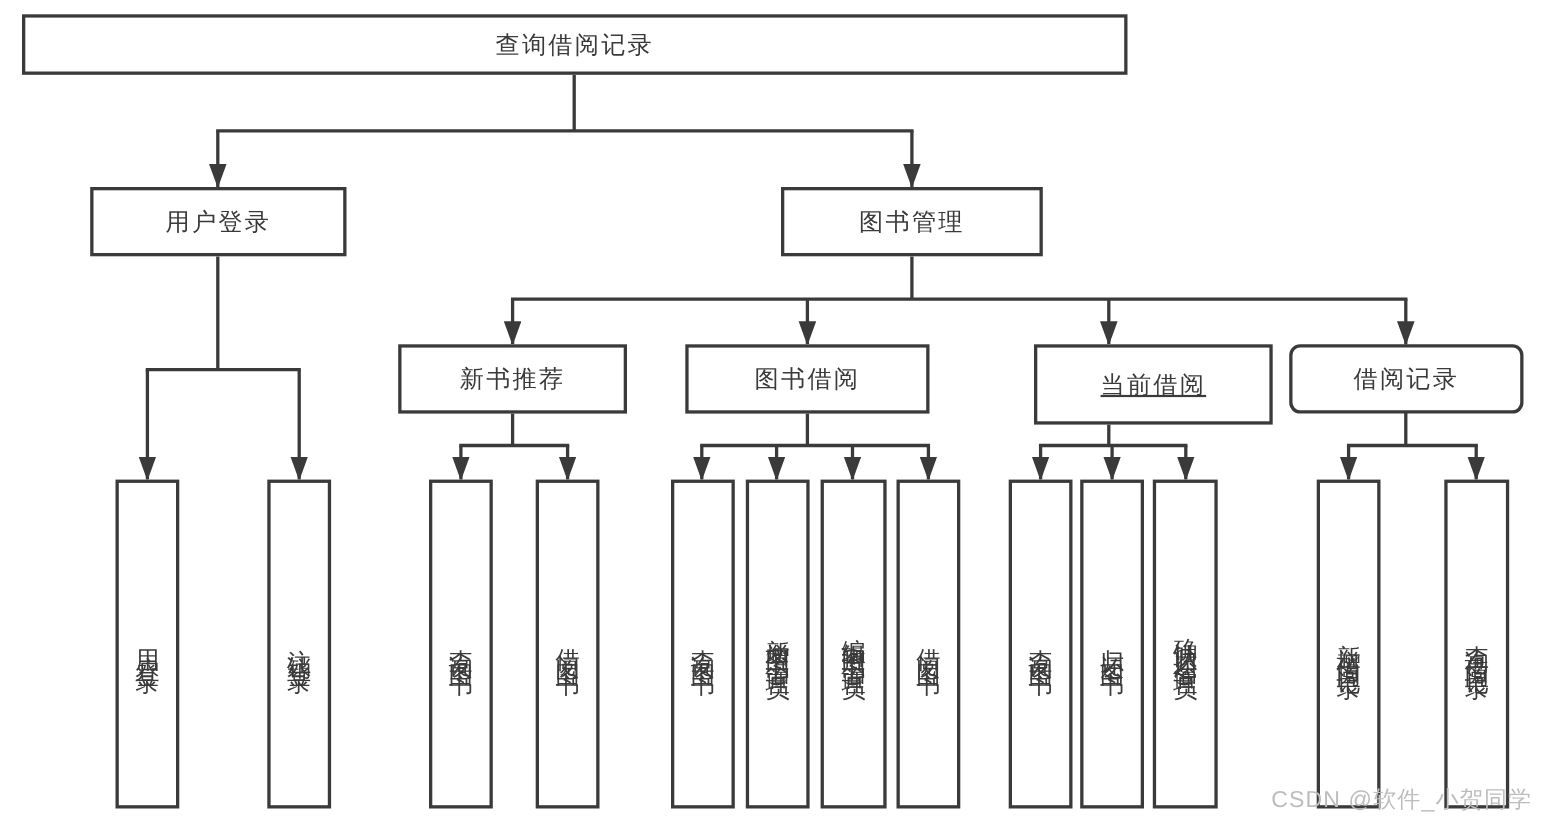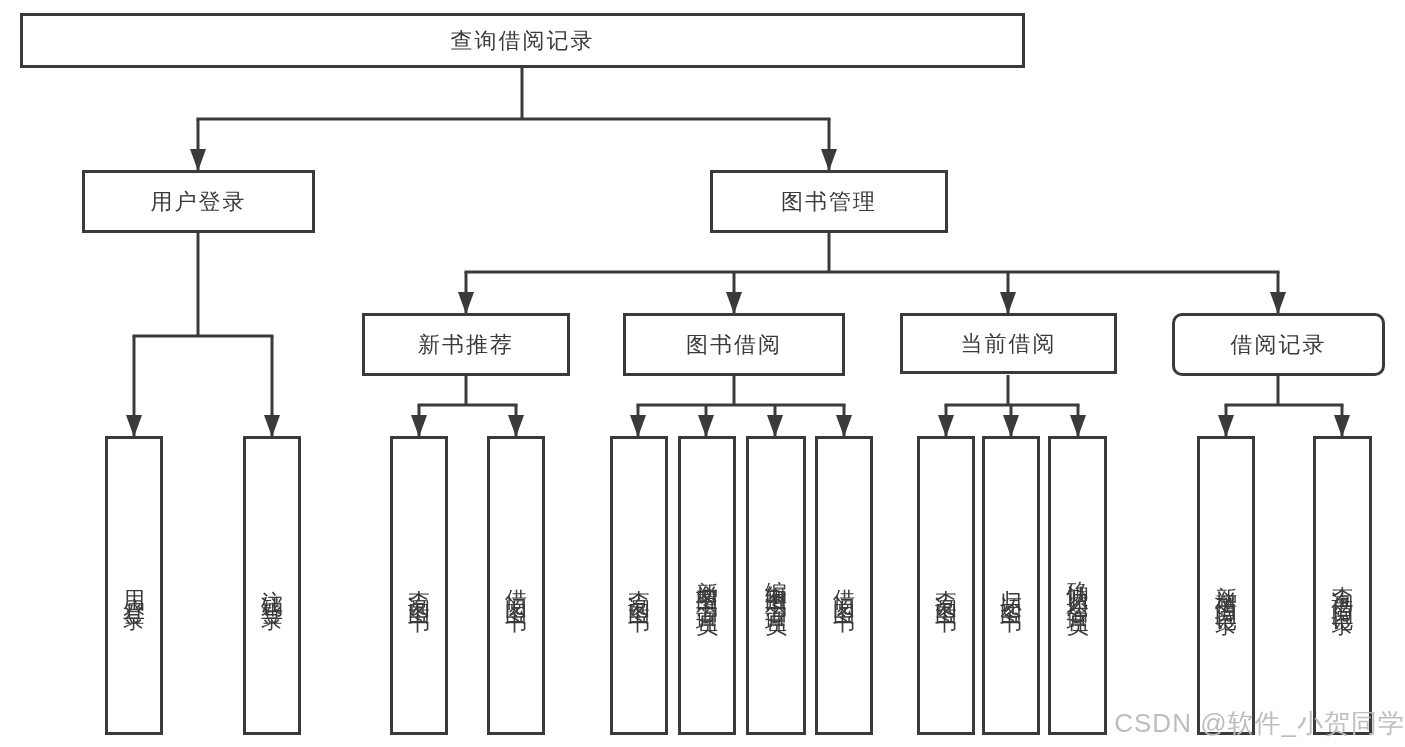--- a/index.html
+++ b/index.html
@@ -23,22 +23,22 @@
     position:absolute;
     box-sizing:border-box;
     border:3px solid #3a3a3a;
     background:#ffffff;
     display:flex;align-items:center;justify-content:center;
     writing-mode:vertical-rl;text-orientation:mixed;
     font-size:22px;color:#3a3a3a;letter-spacing:7px;
     line-height:1;
   }
   .watermark{
-    position:absolute;right:0;bottom:6px;
-    font-size:26px;color:#bdbdbd;letter-spacing:1px;
+    position:absolute;right:12px;bottom:6px;
+    font-size:21px;color:#bdbdbd;letter-spacing:1px;
     z-index:10;white-space:nowrap;margin-left:40px;
   }
 </style>
 </head>
 <body>
 
 <div class="stage">
 
   <svg class="wires" viewBox="0 0 1405 747" xmlns="http://www.w3.org/2000/svg">
     <defs>
@@ -90,21 +90,21 @@
     </g>
   </svg>
 
   <div class="hbox" style="left:20px;top:13px;width:1005px;height:55px;">查询借阅记录</div>
 
   <div class="hbox" style="left:82px;top:170px;width:233px;height:63px;">用户登录</div>
   <div class="hbox" style="left:362px;top:313px;width:208px;height:63px;">新书推荐</div>
 
   <div class="hbox" style="left:710px;top:170px;width:238px;height:63px;">图书管理</div>
   <div class="hbox" style="left:623px;top:313px;width:222px;height:63px;">图书借阅</div>
-  <div class="hbox" style="left:900px;top:313px;width:217px;height:61px;">当前借阅</div>
+  <div class="hbox" style="left:940px;top:313px;width:217px;height:73px;text-decoration:underline;">当前借阅</div>
   <div class="hbox" style="left:1172px;top:313px;width:213px;height:63px;border-radius:10px;">借阅记录</div>
 
   <div class="vbox" style="left:105px;top:436px;width:58px;height:299px;">用户登录</div>
   <div class="vbox" style="left:243px;top:436px;width:58px;height:299px;">注销登录</div>
 
   <div class="vbox" style="left:390px;top:436px;width:58px;height:299px;">查询图书</div>
   <div class="vbox" style="left:487px;top:436px;width:58px;height:299px;">借阅图书</div>
 
   <div class="vbox" style="left:610px;top:436px;width:58px;height:299px;">查询图书</div>
   <div class="vbox" style="left:678px;top:436px;width:58px;height:299px;letter-spacing:5px;">新增图书（管理员）</div>

